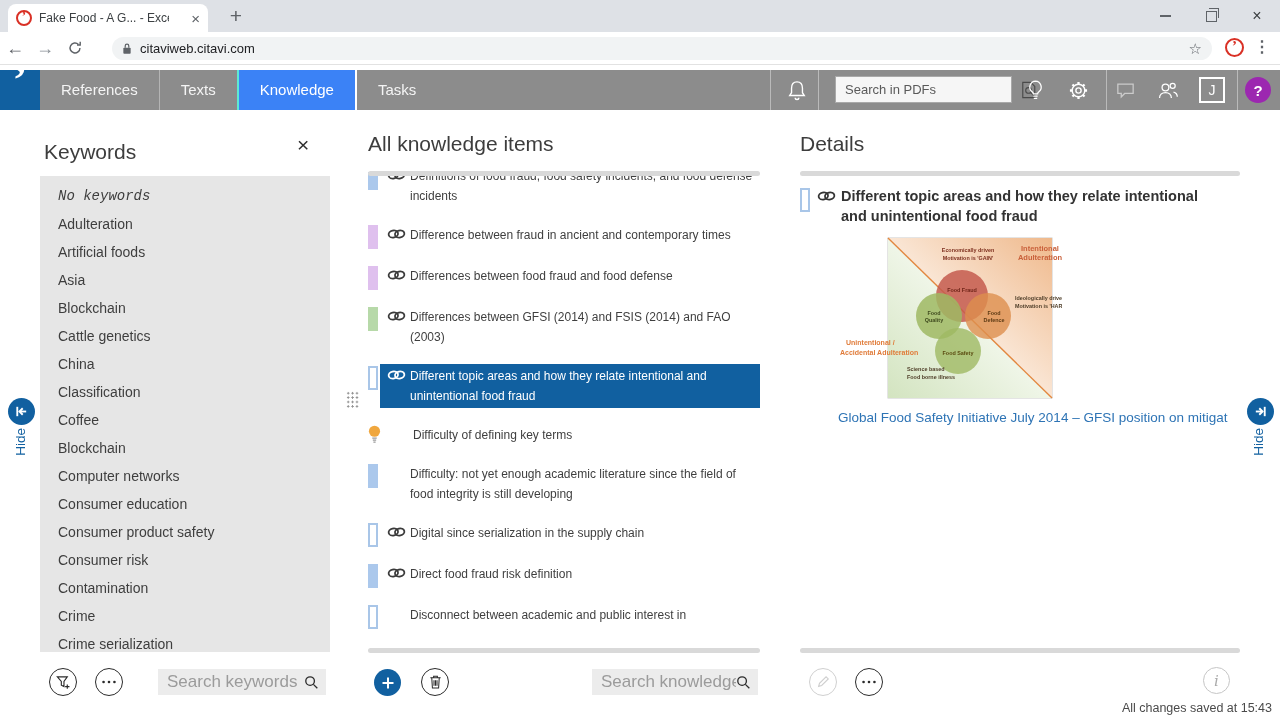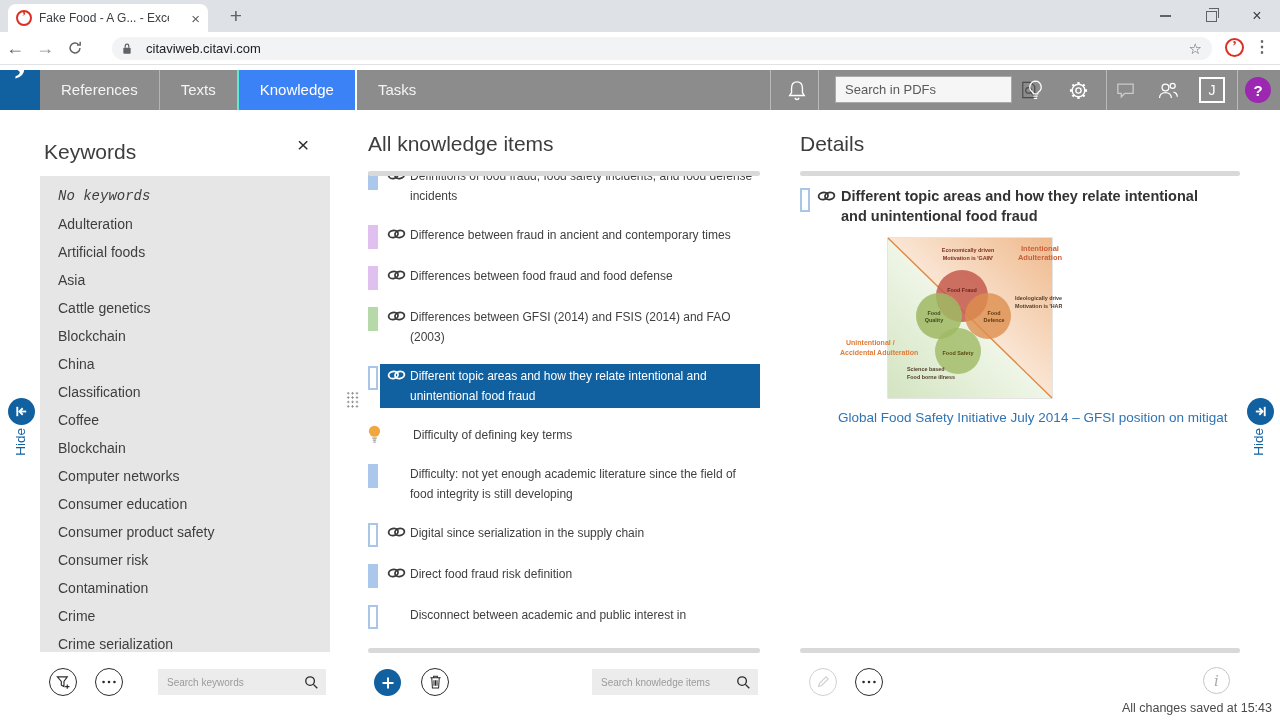--- a/index.html
+++ b/index.html
@@ -23,21 +23,21 @@
   .wc-min{width:11px;height:1.5px;background:#5f6368;display:block;}
   .wc-restore{width:9px;height:9px;border:1.2px solid #5f6368;position:relative;background:#dee1e6;}
   .wc-restore::before{content:"";position:absolute;left:2px;top:-4px;width:9px;height:9px;
                       border:1.2px solid #5f6368;border-bottom:none;border-left:none;}
   .toolbar{position:absolute;left:0;top:32px;width:1280px;height:32px;background:#fff;
            border-bottom:1px solid #e2e2e2;display:flex;align-items:center;}
   .navbtn{color:#5f6368;font-size:18px;width:30px;text-align:center;}
   .navbtn.fwd{color:#8a9096;}
   .urlbar{position:absolute;left:112px;top:5px;width:1100px;height:23px;background:#f1f3f4;
           border-radius:12px;display:flex;align-items:center;padding:0 10px;box-sizing:border-box;}
-  .urltext{font-size:13px;color:#202124;margin-left:14px;flex:1;}
+  .urltext{font-size:13px;color:#202124;margin-left:8px;flex:1;}
   .star{color:#5f6368;font-size:15px;}
   .ext-icon{position:absolute;right:36px;top:6px;}
   .kebab{position:absolute;right:10px;top:5px;color:#5f6368;font-size:16px;font-weight:bold;letter-spacing:0;}
   
   .navbar{position:absolute;left:0;top:70px;width:1280px;height:40px;background:#8c8c8c;}
   .applogo{position:absolute;left:0;top:0;width:40px;height:40px;background:#1160a0;color:#fff;
            display:flex;align-items:center;justify-content:center;
            font-family:"Liberation Serif",serif;font-weight:bold;font-size:44px;}
   .applogo span{margin-top:-22px;}
   .navtabs{position:absolute;left:40px;top:0;height:50px;display:flex;}
@@ -68,21 +68,21 @@
            box-sizing:border-box;padding-top:6px;overflow:hidden;}
   .kw-item{height:28px;line-height:28px;padding-left:18px;font-size:14px;color:#3e3e3e;}
   .kw-item.italic{font-style:italic;font-family:Liberation Mono, monospace;}
   
   .circle-btn{position:absolute;width:28px;height:28px;border-radius:50%;border:1.5px solid #2b2b2b;
               box-sizing:border-box;display:flex;align-items:center;justify-content:center;background:#fff;}
   .circle-btn.primary{background:#1160a0;border:none;}
   .circle-btn.disabled{border-color:#d0d0d0;}
   .circle-btn.light{border-color:#c6c6c6;}
   .search-box{position:absolute;height:26px;background:#ececec;display:flex;align-items:center;}
-  .search-box input{border:none;outline:none;background:transparent;flex:1;font-size:10px;
+  .search-box input{border:none;outline:none;background:transparent;flex:1;font-size:17px;
                     color:#4f4f4f;padding:0 0 0 9px;min-width:0;font-family:"Liberation Sans",sans-serif;}
   .search-box input::placeholder{color:#9b9b9b;}
   .search-box .mag{flex:0 0 22px;display:flex;align-items:center;}
   
   .ki-viewport{position:absolute;left:368px;top:62px;width:392px;height:476px;overflow:hidden;}
   .ki-inner{margin-top:-6px;}
   .ki-row{display:flex;align-items:flex-start;margin-bottom:17px;}
   .tag{width:10px;height:24px;flex:0 0 10px;}
   .tag.blue{background:#abc8ec;}
   .tag.violet{background:#dfc0ee;}
@@ -249,22 +249,22 @@
     </div>
     <span class="hide-label" style="left:1251px;top:318px;">Hide</span>
 
     <div class="panel-title" style="left:44px;margin-top:8px;">Keywords</div>
     <span class="kw-close">×</span>
     <div class="kw-list">
         <div class="kw-item italic">No keywords</div>
         <div class="kw-item">Adulteration</div>
         <div class="kw-item">Artificial foods</div>
         <div class="kw-item">Asia</div>
+        <div class="kw-item">Blockchain</div>
         <div class="kw-item">Cattle genetics</div>
-        <div class="kw-item">Blockchain</div>
         <div class="kw-item">China</div>
         <div class="kw-item">Classification</div>
         <div class="kw-item">Coffee</div>
         <div class="kw-item">Blockchain</div>
         <div class="kw-item">Computer networks</div>
         <div class="kw-item">Consumer education</div>
         <div class="kw-item">Consumer product safety</div>
         <div class="kw-item">Consumer risk</div>
         <div class="kw-item">Contamination</div>
         <div class="kw-item">Crime</div>

